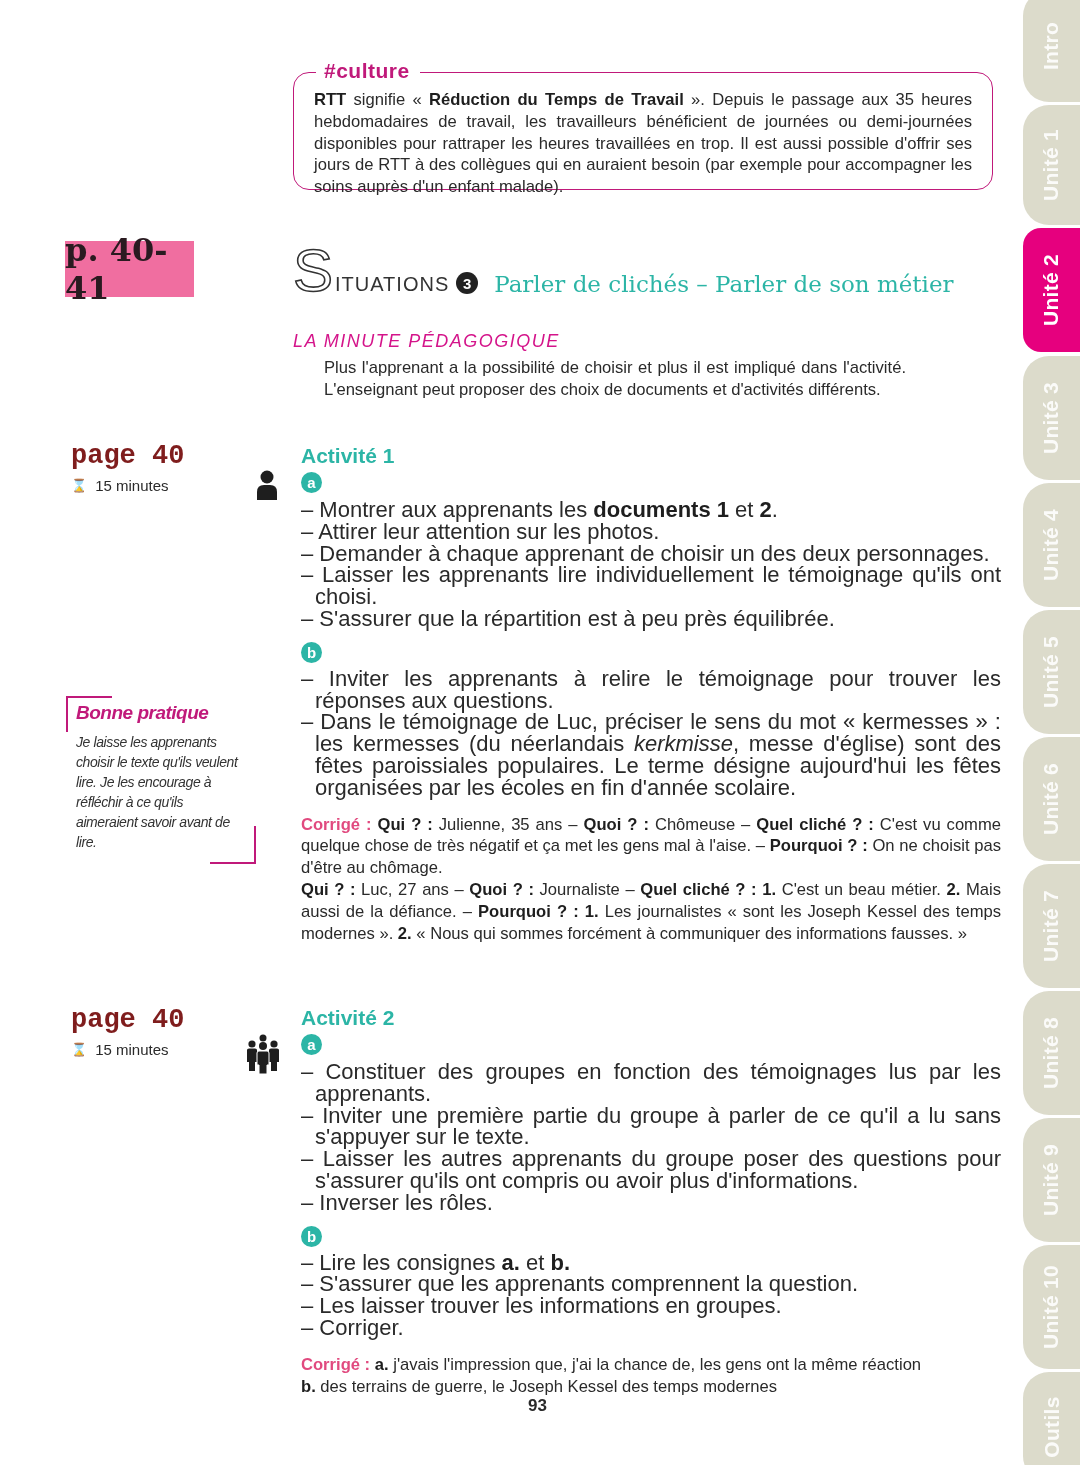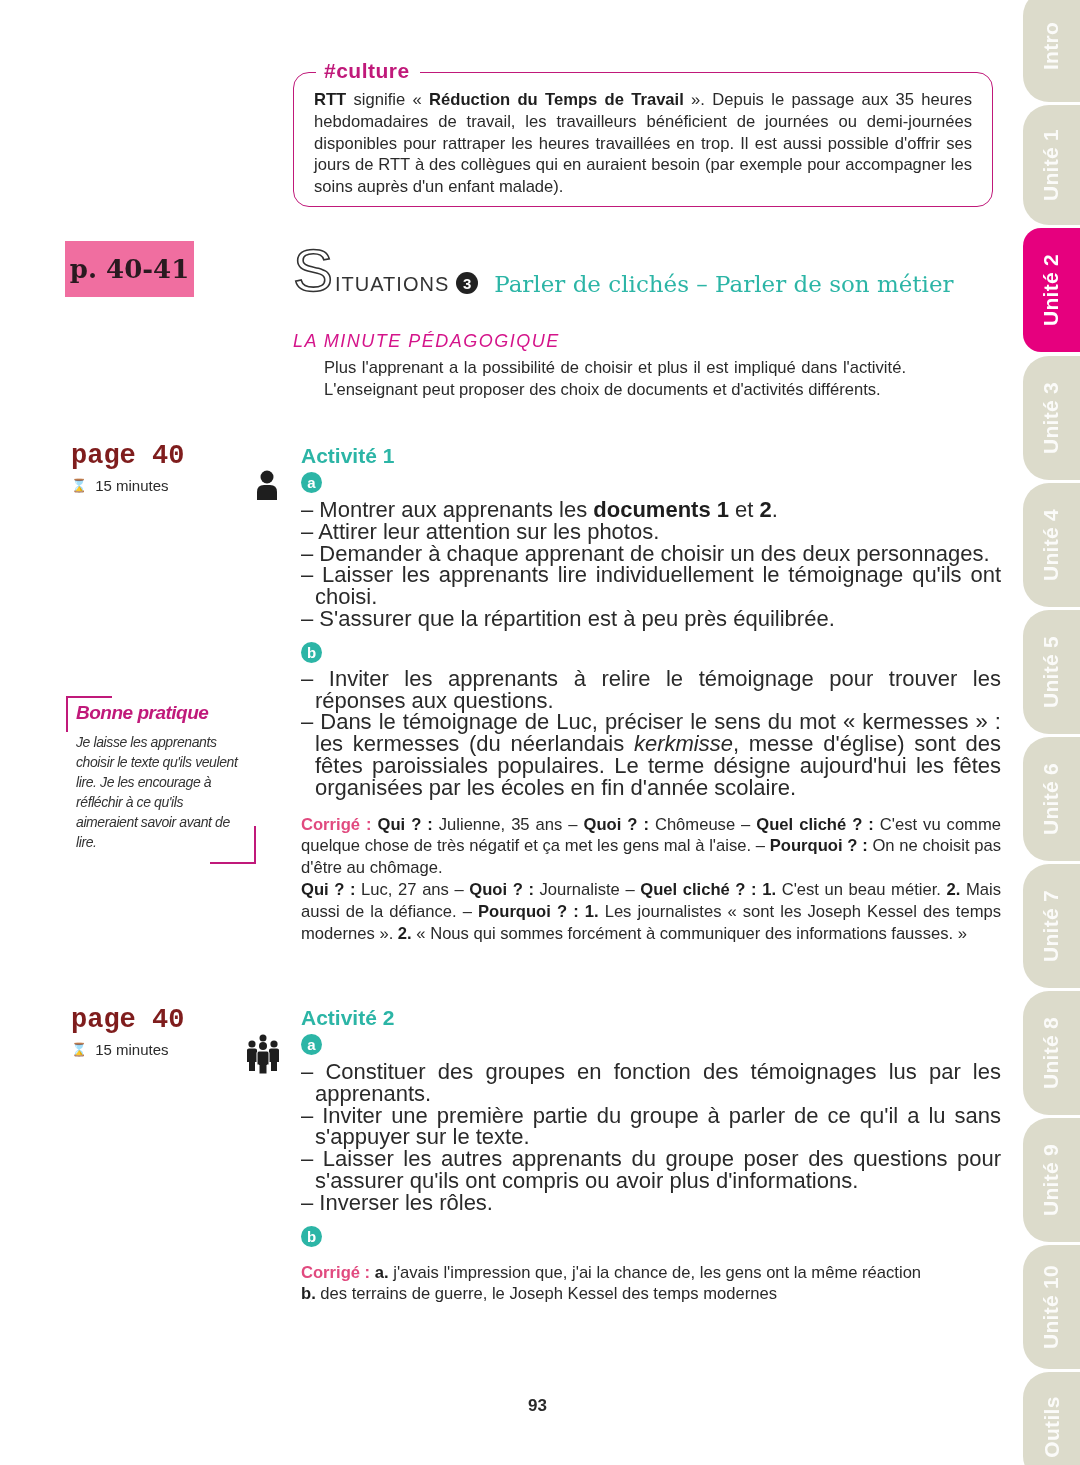--- a/index.html
+++ b/index.html
@@ -7,28 +7,28 @@
   body { position: relative; font-family: "Liberation Sans", sans-serif; color: #2a2a2a; }
 
   
   .tabstrip { position: absolute; top: 0; right: 0; width: 57px; height: 1465px; background: #ffffff; }
   .tab { position: absolute; right: 0; width: 57px; background: #dcdbcb; border-radius: 26px 0 0 26px; display: flex; align-items: center; justify-content: center; }
   .tab.active { background: #e6007e; width: 57px; }
   .tab span { transform: rotate(-90deg); white-space: nowrap; color: #ffffff; font-weight: bold; font-size: 21px; letter-spacing: 0.3px; opacity: 0.9; }
   .tab.active span { opacity: 1; }
 
   
-  .culture { position: absolute; left: 293px; top: 72px; width: 700px; height: 135px; border: 1.5px solid #c0197a; border-radius: 16px; padding: 16px 20px 0 20px; }
+  .culture { position: absolute; left: 293px; top: 72px; width: 700px; height: 118px; border: 1.5px solid #c0197a; border-radius: 16px; padding: 16px 20px 0 20px; }
   .culture-tag { position: absolute; left: 22px; top: -14px; background: #fff; padding: 0 10px 0 8px; color: #c0197a; font-weight: bold; font-size: 21px; letter-spacing: 0.5px; }
   .culture p { font-size: 16.6px; line-height: 21.8px; text-align: justify; color: #2a2a2a; }
   b { font-weight: bold; color: #1e1e1e; }
 
   
   .pref { position: absolute; left: 65px; top: 241px; width: 129px; height: 56px; background: #f06ea0; display: flex; align-items: center; justify-content: center; }
-  .pref span { font-family: "DejaVu Serif", serif; font-weight: bold; font-size: 26px; color: #2a1a20; }
+  .pref span { font-family: "DejaVu Serif", serif; font-weight: bold; font-size: 32px; color: #2a1a20; }
 
   
   .sit { position: absolute; left: 293px; top: 238px; height: 62px; display: flex; align-items: flex-end; }
   .bigS { font-family: "Liberation Sans", sans-serif; font-size: 60px; line-height: 58px; color: #ffffff; -webkit-text-stroke: 1.6px #333; font-weight: normal; }
   .sit-word { font-size: 20px; letter-spacing: 1px; color: #333; margin-left: 2px; margin-bottom: 4px; }
   .sit-num { display: inline-flex; width: 22px; height: 22px; border-radius: 50%; background: #222; color: #fff; font-size: 15px; font-weight: bold; align-items: center; justify-content: center; margin-left: 7px; margin-bottom: 6px; }
   .sit-title { font-family: "DejaVu Serif", serif; font-size: 23px; color: #2cb5a6; margin-left: 16px; margin-bottom: 3px; }
 
   
   .minute-h { position: absolute; left: 293px; top: 331px; font-size: 18px; color: #d4148a; letter-spacing: 1.5px; font-style: italic; }
@@ -189,19 +189,25 @@
 <section class="act" style="top:1005px;">
   <h3>Activité 2</h3>
   <div style="margin-top:3px;"><span class="pill">a</span></div>
   <ul class="dash" style="margin-top:6px;">
     <li>Constituer des groupes en fonction des témoignages lus par les apprenants.</li>
     <li>Inviter une première partie du groupe à parler de ce qu'il a lu sans s'appuyer sur le texte.</li>
     <li>Laisser les autres apprenants du groupe poser des questions pour s'assurer qu'ils ont compris ou avoir plus d'informations.</li>
     <li>Inverser les rôles.</li>
   </ul>
   <div style="margin-top:12px;"><span class="pill">b</span></div>
+  <ul class="dash" style="margin-top:5px;">
+    <li><span>Lire les consignes </span><b>a.</b><span> et </span><b>b.</b></li>
+    <li>S'assurer que les apprenants comprennent la question.</li>
+    <li>Les laisser trouver les informations en groupes.</li>
+    <li>Corriger.</li>
+  </ul>
   <p class="corr" style="margin-top:15px;">
     <span class="lbl">Corrigé :</span><b> a.</b><span> j'avais l'impression que, j'ai la chance de, les gens ont la même réaction</span><br>
     <b>b.</b><span> des terrains de guerre, le Joseph Kessel des temps modernes</span>
   </p>
 </section>
 
 <div class="pagenum">93</div>
 
 </body></html>

